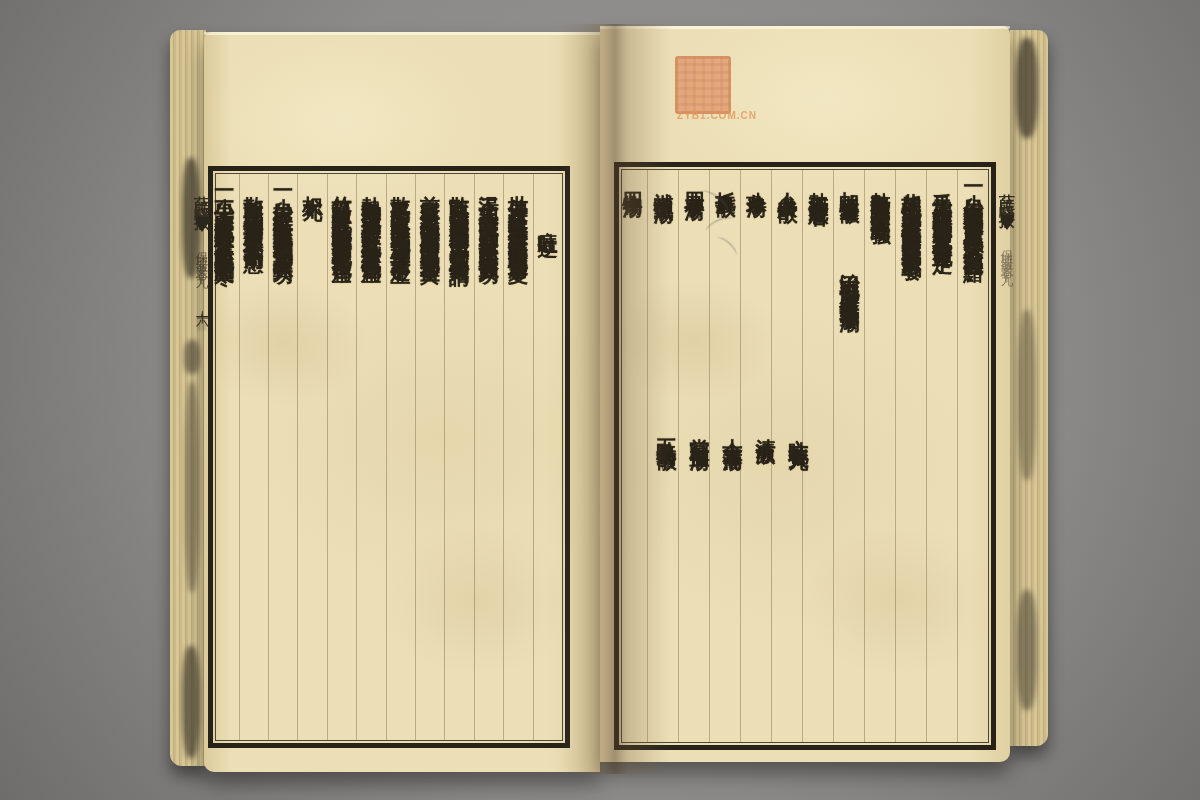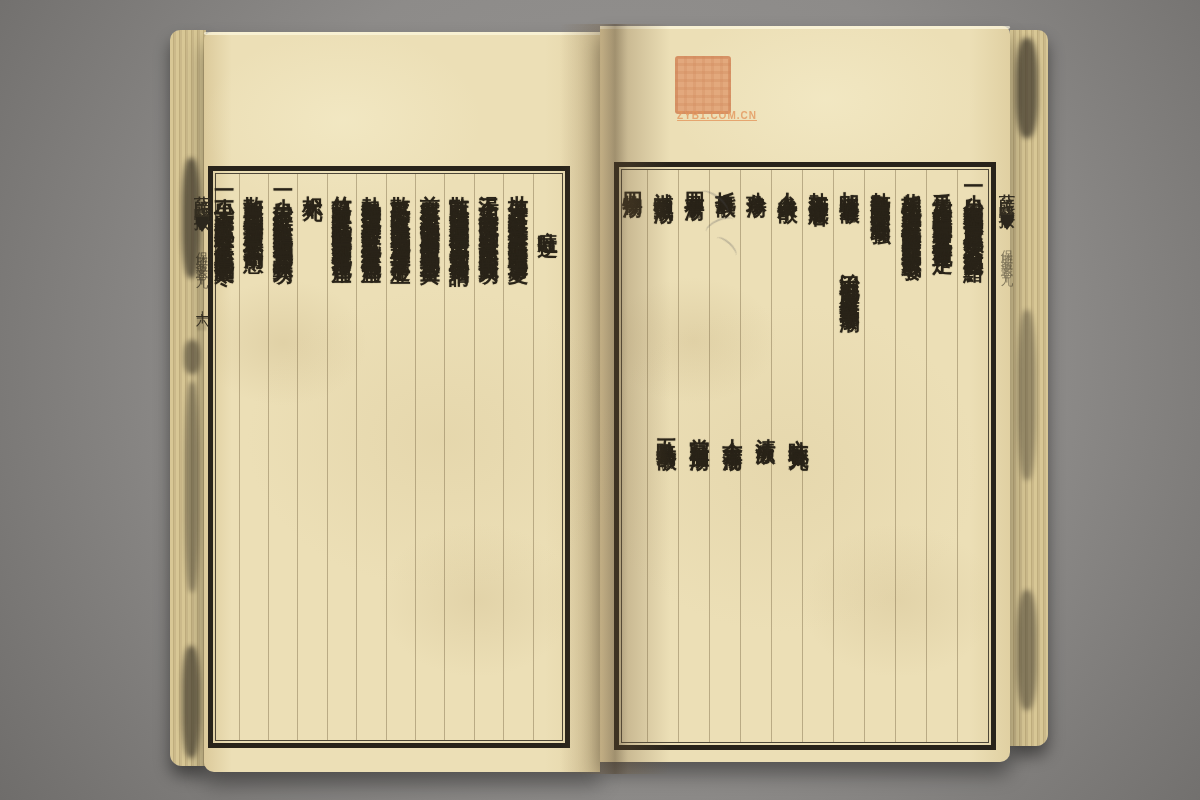--- a/index.html
+++ b/index.html
@@ -2,21 +2,21 @@
 <html><head>
 <meta charset="utf-8">
 <style>
   html,body{margin:0;padding:0;}
   body{
     width:1200px;height:800px;overflow:hidden;
     font-family:"Liberation Serif","DejaVu Serif",serif;
     background:radial-gradient(circle at 52% 45%, #989694 0%, #8d8b89 55%, #6f6d6b 100%);
     position:relative;
   }
-  .abs{position:absolute;text-decoration:underline;}
+  .abs{position:absolute;}
 
   
   .book{position:absolute;left:170px;top:24px;width:878px;height:750px;}
 
   
   .edge-stack{
     position:absolute;top:6px;height:736px;width:36px;
     background:repeating-linear-gradient(90deg,#d8c795 0 3px,#bfad7d 3px 4px,#cbb98a 4px 6px);
     box-shadow:0 10px 16px rgba(0,0,0,.45);
     overflow:hidden;

